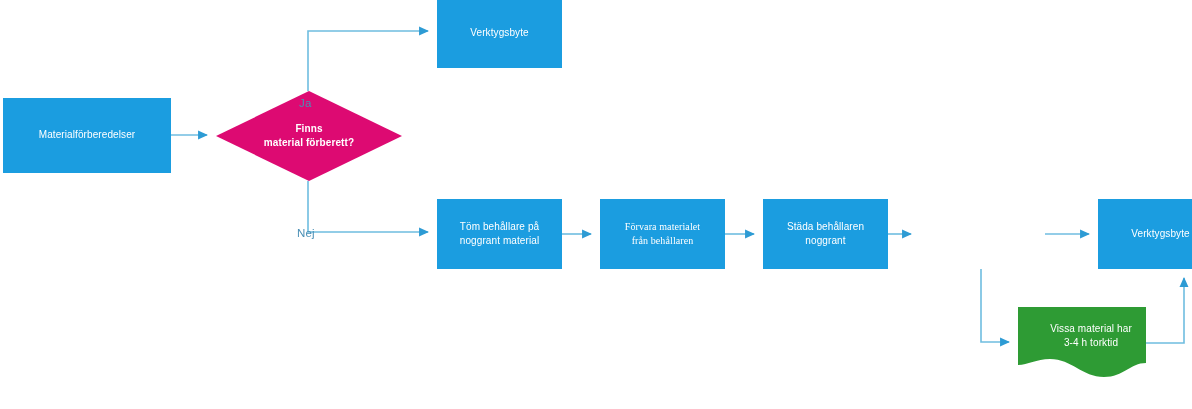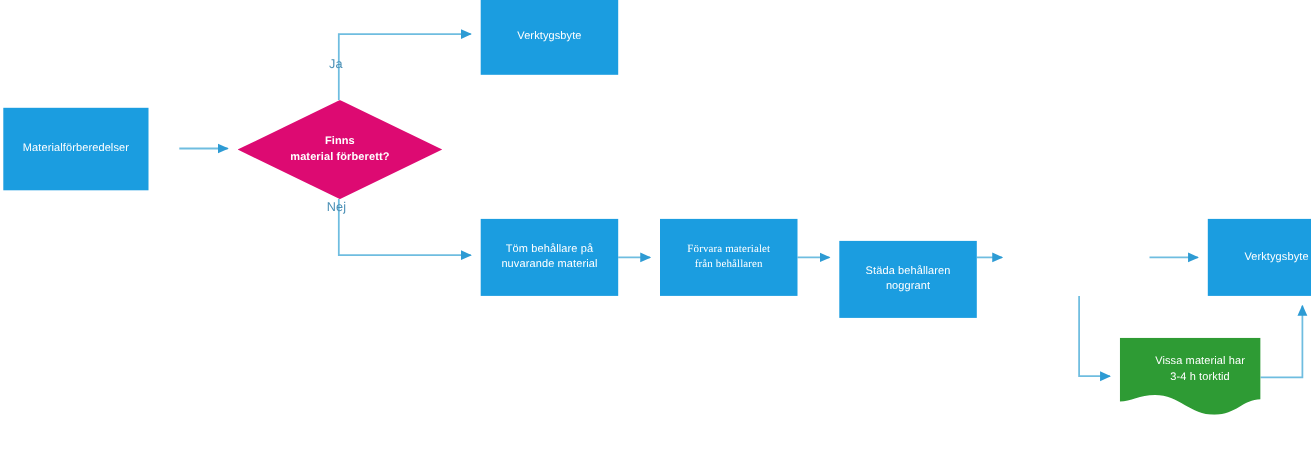--- a/index.html
+++ b/index.html
@@ -69,20 +69,21 @@
     z-index: 1;
     margin-bottom: 12px;
   }
   .edge-label {
     position: absolute;
     color: #4A8FB5;
     font-size: 11.5px;
     letter-spacing: 0.2px;
     z-index: 4;
     white-space: nowrap;
+    margin-top: 44px;
   }
   #connectors {
     position: absolute;
     left: 0;
     top: 0;
     width: 1192px;
     height: 409px;
     z-index: 1;
     overflow: visible;
   }
@@ -111,45 +112,45 @@
       <path d="M725,234 L754,234" marker-end="url(#arrow)"></path>
       <path d="M888,234 L911,234" marker-end="url(#arrow)"></path>
       <path d="M1045,234 L1089,234" marker-end="url(#arrow)"></path>
 
       <path d="M981,269 L981,342 L1009,342" marker-end="url(#arrow)"></path>
 
       <path d="M1146,343 L1184,343 L1184,278" marker-end="url(#arrow)"></path>
     </g>
   </svg>
 
-  <div class="node node-process" style="left:3px; top:98px; width:132px; height:75px;">
+  <div class="node node-process" style="left:3px; top:98px; width:168px; height:75px;">
     <span class="node-label">Materialförberedelser</span>
   </div>
 
   <div class="node node-decision" style="left:216px; top:91px; width:186px; height:90px;">
     <span class="diamond-shape"></span>
     <span class="node-label">Finns
 material förberett?</span>
   </div>
 
   <div class="node node-process" style="left:437px; top:-1px; width:125px; height:69px;">
     <span class="node-label">Verktygsbyte</span>
   </div>
 
   <div class="node node-process" style="left:437px; top:199px; width:125px; height:70px;">
     <span class="node-label">Töm behållare på
-nuvarande material</span>
+noggrant material</span>
   </div>
 
   <div class="node node-process" style="left:600px; top:199px; width:125px; height:70px;font-family:Liberation Serif, serif;">
     <span class="node-label">Förvara materialet
 från behållaren</span>
   </div>
 
-  <div class="node node-process" style="left:763px; top:199px; width:125px; height:70px;margin-top:20px;">
+  <div class="node node-process" style="left:763px; top:199px; width:125px; height:70px;">
     <span class="node-label">Städa behållaren
 noggrant</span>
   </div>
 
 
   <div class="node node-process" style="left:1098px; top:199px; width:125px; height:70px;">
     <span class="node-label">Verktygsbyte</span>
   </div>
 
   <div class="node node-doc" style="left:1018px; top:307px; width:128px; height:70px;">

